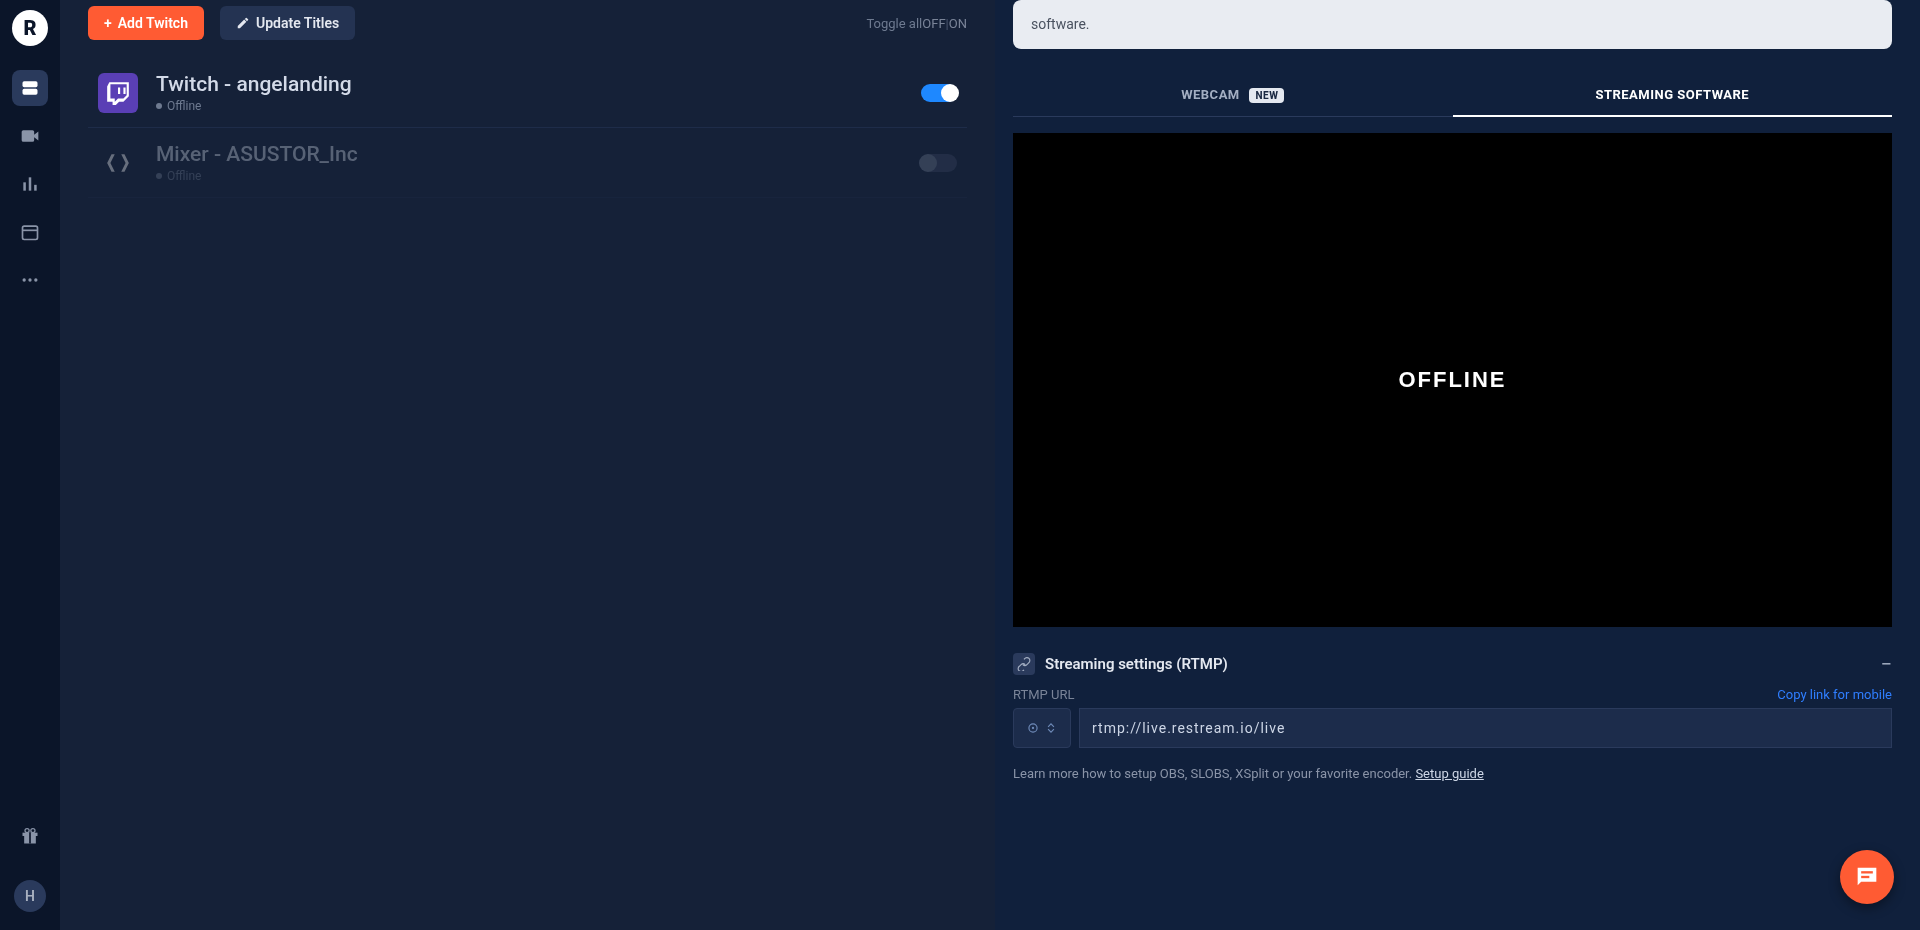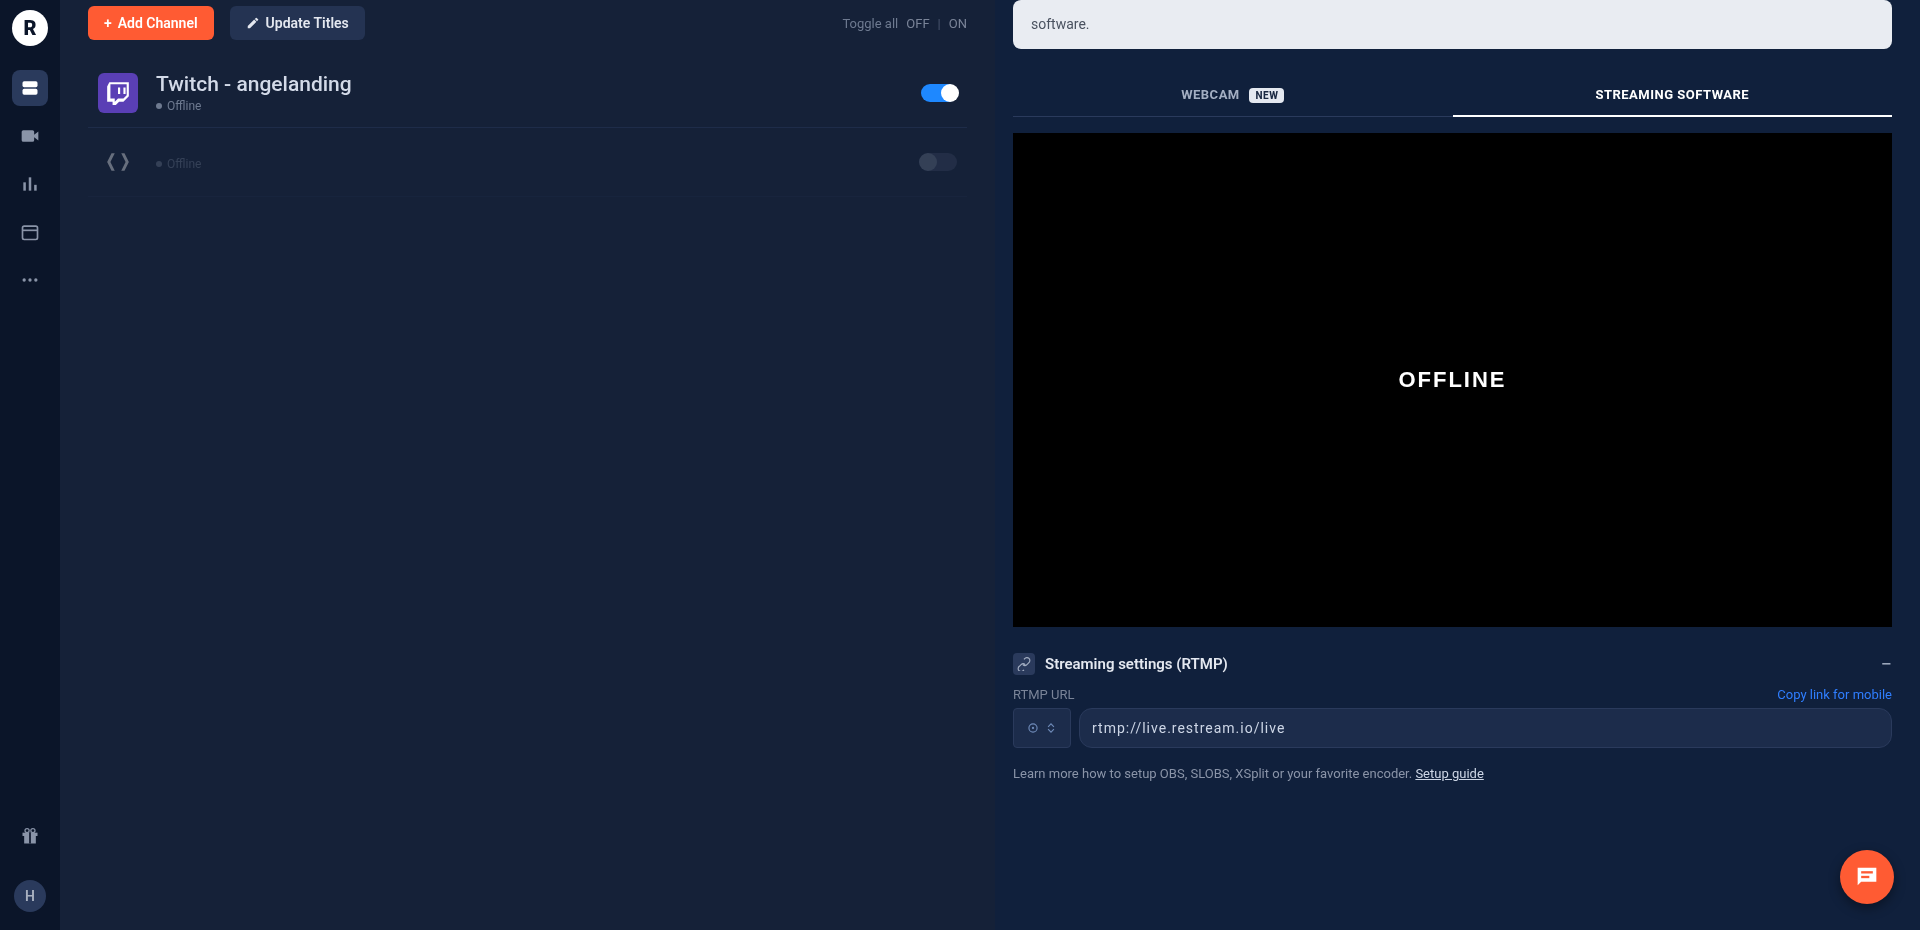--- a/index.html
+++ b/index.html
@@ -13,21 +13,21 @@
 .nav-icon svg { width:20px; height:20px; fill:currentColor; }
 .sidebar-bottom { margin-top:auto; margin-bottom:18px; display:flex; flex-direction:column; align-items:center; gap:14px; }
 .avatar-badge { width:32px; height:32px; border-radius:50%; background:#2a3a5c; color:#a8b0c0; display:flex; align-items:center; justify-content:center; font-size:14px; font-weight:600; }
 
 
 .left-panel { position:absolute; left:60px; top:0; width:935px; height:100%; background:#152138; padding:0 28px; }
 .toolbar { display:flex; align-items:center; gap:16px; padding:6px 0 18px; }
 .btn { padding:9px 16px; border-radius:6px; font-size:14px; font-weight:600; border:none; cursor:pointer; display:inline-flex; align-items:center; gap:6px; }
 .btn-orange { background:#ff5b33; color:#fff; }
 .btn-dark { background:#243352; color:#e4e8f0; }
-.toolbar-right { margin-left:auto; display:flex; align-items:center; gap:8px; font-size:13px; color:#7a8498; }
+.toolbar-right { margin-left:auto; display:flex; align-items:center; font-size:13px; color:#7a8498; }
 .toggle-label { color:#6e7a90; }
 .toggle-sep { color:#4a556e; }
 
 .channel-row { display:flex; align-items:center; padding:14px 10px; border-bottom:1px solid #1e2c49; }
 .channel-row.disabled { opacity:.35; }
 .ch-logo { width:40px; height:40px; border-radius:6px; display:flex; align-items:center; justify-content:center; margin-right:18px; }
 .ch-logo.twitch { background:#5a3fb5; }
 .ch-logo.mixer { background:transparent; }
 .ch-logo svg { width:26px; height:26px; fill:#fff; }
 .ch-info { flex:1; }
@@ -59,21 +59,21 @@
 .section-head .icon-box { width:22px; height:22px; border-radius:4px; background:#2a3a5c; display:flex; align-items:center; justify-content:center; }
 .section-head .title { font-size:15px; font-weight:600; color:#e4e8f0; }
 .section-head .collapse { margin-left:auto; color:#a3aec2; font-size:20px; cursor:pointer; line-height:1; }
 
 .field-row { margin-bottom:18px; }
 .field-labels { display:flex; justify-content:space-between; font-size:13px; color:#7a8498; margin-bottom:6px; }
 .field-labels .link { color:#2f7eff; cursor:pointer; display:inline-flex; align-items:center; gap:4px; }
 .input-line { display:flex; gap:8px; }
 .pre-box { width:58px; height:40px; background:#1c2c4b; border:1px solid #2a3a5c; border-radius:4px; display:flex; align-items:center; justify-content:center; gap:4px; }
 .pre-box svg { width:14px; height:14px; fill:#6e8ab8; }
-.text-input-wrap { flex:1; height:40px; background:#1c2c4b; border:1px solid #2a3a5c; border-radius:13px; display:flex; align-items:center; padding:0 12px; position:relative; }
+.text-input-wrap { flex:1; height:40px; background:#1c2c4b; border:1px solid #2a3a5c; border-radius:0; display:flex; align-items:center; padding:0 12px; position:relative; }
 .text-input-wrap input { background:transparent; border:none; color:#cdd6e6; font-size:14px; width:100%; outline:none; letter-spacing:1px; }
 .copy-icon { color:#6e8ab8; cursor:pointer; margin-left:8px; display:flex; }
 .copy-icon svg { width:16px; height:16px; fill:currentColor; }
 
 .highlight-box { border:4px solid #ff2b2b; border-radius:6px; padding:8px 10px 10px; margin:0 -14px; }
 
 .footnote { font-size:13px; color:#8a94a8; margin-top:10px; }
 .footnote .guide { color:#cdd6e6; text-decoration:underline; cursor:pointer; }
 
 
@@ -127,21 +127,21 @@
         </svg>
     </div>
     <div class="avatar-badge">H</div>
   </div>
 </div>
 
 <div class="left-panel">
   <div class="toolbar">
     <button class="btn btn-orange">
       <span>+</span>
-      <span>Add Channel</span>
+      <span>Add Twitch</span>
     </button>
     <button class="btn btn-dark">
       <svg viewBox="0 0 24 24" width="14" height="14" fill="#e4e8f0">
           <path d="M3 17.25V21h3.75L17.81 9.94l-3.75-3.75L3 17.25zM20.71 7.04a1 1 0 0 0 0-1.41l-2.34-2.34a1 1 0 0 0-1.41 0l-1.83 1.83 3.75 3.75 1.83-1.83z"></path>
         </svg>
       <span>Update Titles</span>
     </button>
     <div class="toolbar-right">
       <span class="toggle-label">Toggle all</span>
       <span>OFF</span>
@@ -168,20 +168,21 @@
       </div>
   </div>
 
   <div class="channel-row disabled">
     <div class="ch-logo mixer">
       <svg viewBox="0 0 24 24" fill="#4a556e">
           <path d="M6 4 2 12l4 8h3l-4-8 4-8H6zm12 0h-3l4 8-4 8h3l4-8-4-8z"></path>
         </svg>
     </div>
     <div class="ch-info">
+      <div class="ch-title">Mixer - ASUSTOR_Inc</div>
       <div class="ch-status">
           <span class="dot"></span>
           <span>Offline</span>
         </div>
     </div>
     <div class="switch off">
         <div class="knob"></div>
       </div>
   </div>
 </div>

